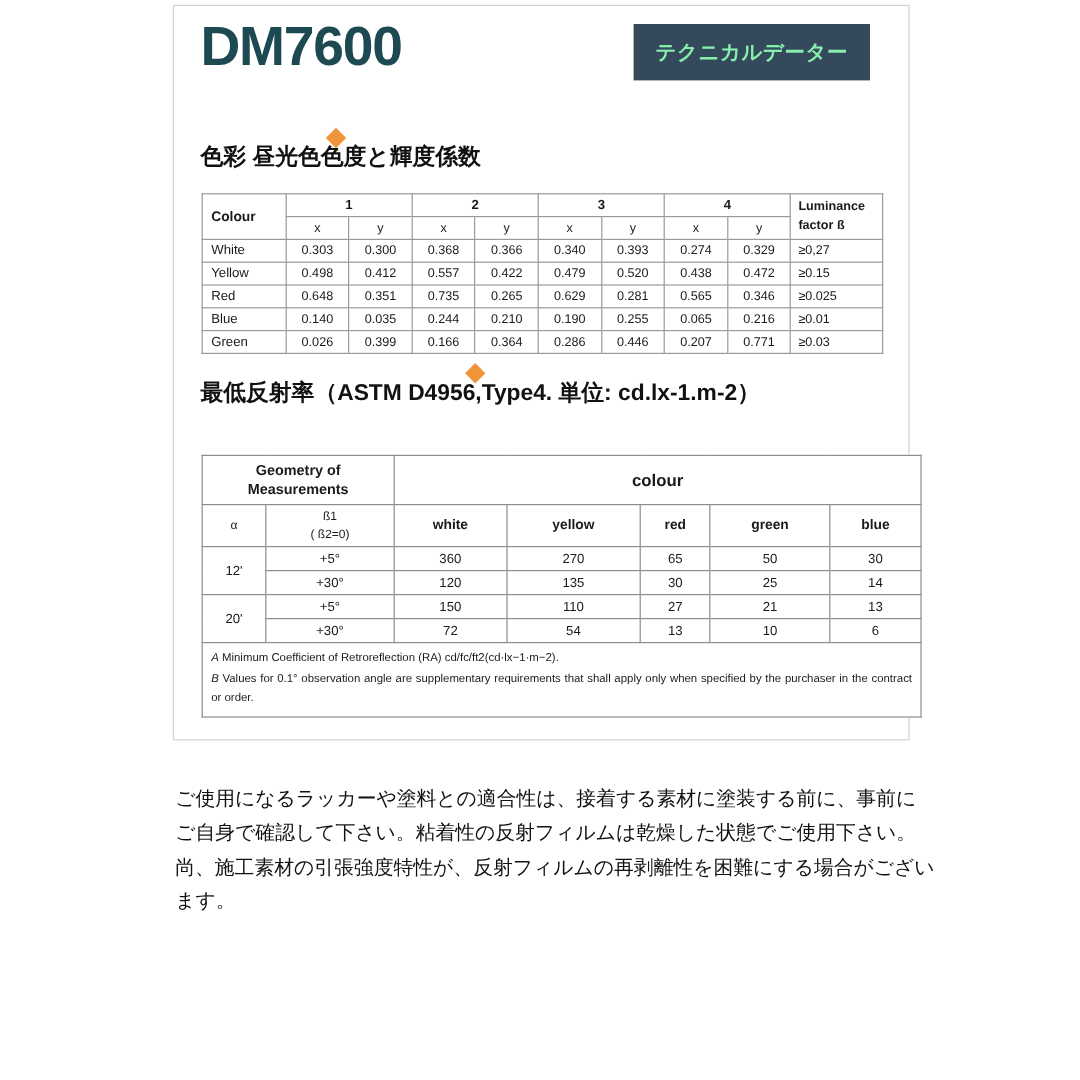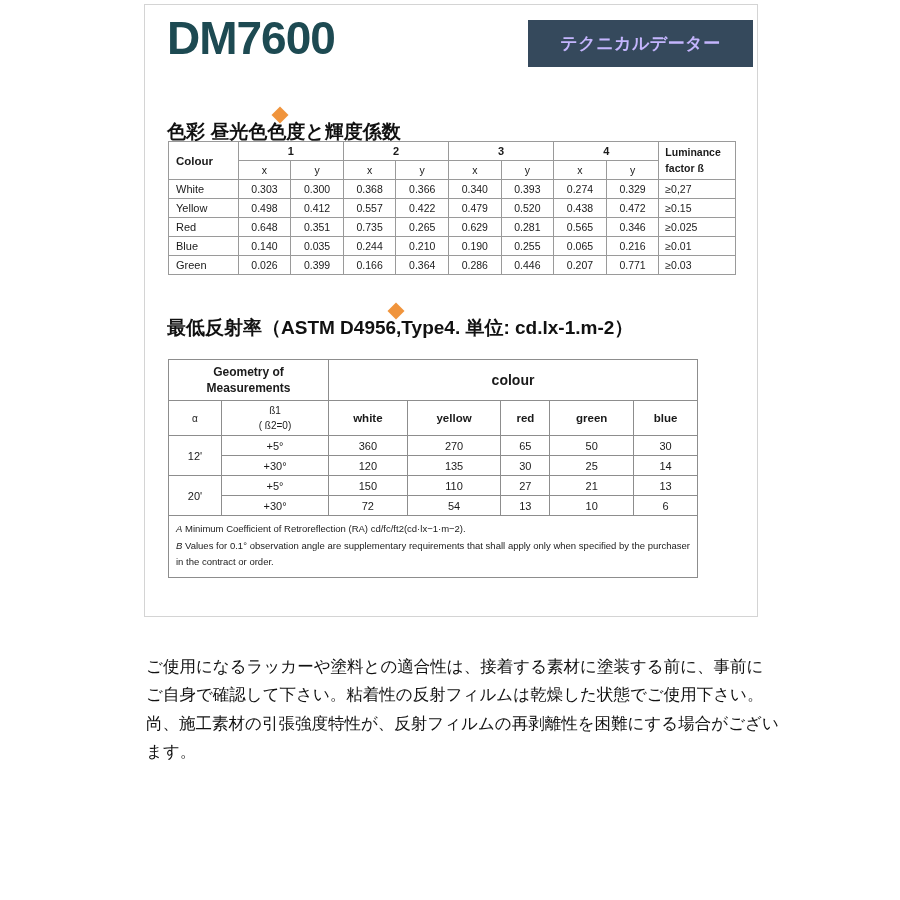--- a/index.html
+++ b/index.html
@@ -42,24 +42,24 @@
     font-weight: bold;
     letter-spacing: -1px;
     color: #1d4a52;
     font-family: "Liberation Sans", "DejaVu Sans", sans-serif;
     line-height: 1;
   }
   .badge {
     position: absolute;
     left: 383px;
     top: 15px;
-    width: 225px;
+    width: 197px;
     height: 47px;
     background: #35495c;
-    color: #c4b5fd;
+    color: #86efac;
     font-size: 17px;
     font-weight: bold;
     display: flex;
     align-items: center;
     justify-content: center;
     letter-spacing: 0.5px;
     box-sizing: border-box;
   }
 
   
@@ -83,20 +83,21 @@
     flex: none;
   }
   .h1-wrap { position: absolute; left: 22px; top: 104px; }
   .h2-wrap { position: absolute; left: 22px; top: 300px; }
 
   
   table.data {
     border-collapse: collapse;
     font-family: "Liberation Sans", "DejaVu Sans", sans-serif;
     background: #fff;
+    margin-top: 20px;
   }
   .tbl1-wrap {
     position: absolute;
     left: 23px;
     top: 136px;
   }
   table.tbl1 {
     width: 568px;
     border: 1px solid #6d6d6d;
   }
@@ -141,21 +142,21 @@
   table.tbl1 td.v { width: 56px; }
   table.tbl1 th.sub { font-size: 10.5px; }
 
   
   .tbl2-wrap {
     position: absolute;
     left: 23px;
     top: 354px;
   }
   table.tbl2 {
-    width: 530px;
+    width: 600px;
     border: 1px solid #6d6d6d;
   }
   table.tbl2 th, table.tbl2 td {
     border: 1px solid #8d8d8d;
     font-size: 11px;
     padding: 0;
     text-align: center;
     color: #1a1a1a;
     font-weight: normal;
     height: 19px;

